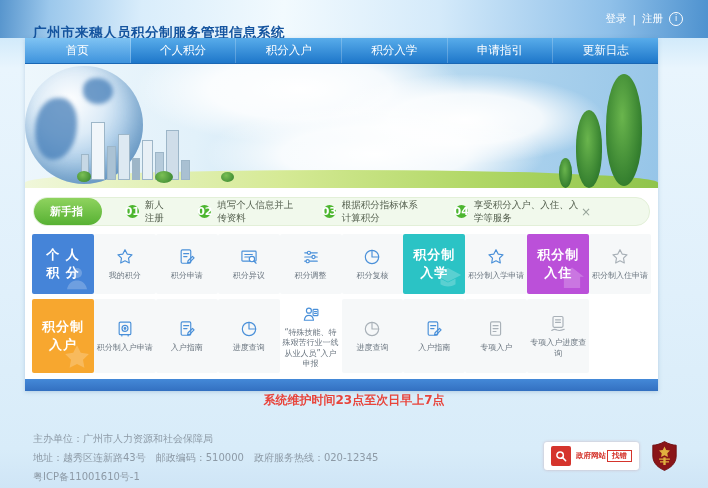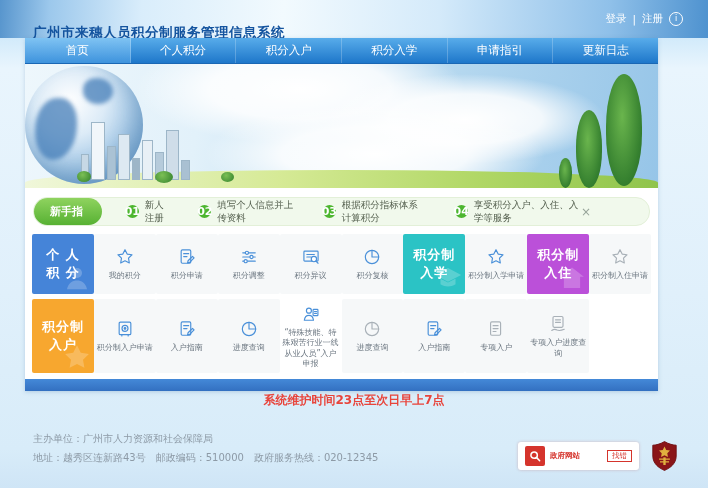--- a/index.html
+++ b/index.html
@@ -66,21 +66,21 @@
   
   .notice{position:absolute;left:25px;width:658px;top:392px;text-align:center;color:#e8443b;font-size:12px;font-weight:bold;}
   .footer-info{position:absolute;left:33px;top:429px;font-size:10px;color:#8d9aa6;line-height:19px;}
   .badges{position:absolute;right:30px;top:440px;display:flex;align-items:center;gap:12px;}
   .find-badge{background:#fff;border-radius:3px;display:flex;align-items:center;gap:5px;padding:4px 7px;
     box-shadow:0 0 3px rgba(180,60,60,.3);cursor:pointer;}
   .find-sq{width:20px;height:20px;background:#d5342c;border-radius:2px;display:flex;align-items:center;justify-content:center;}
   .find-sq svg{width:14px;height:14px;}
   .find-txt{display:flex;flex-direction:row;align-items:center;gap:1px;}
   .find-l1{color:#d5342c;font-size:7.5px;font-weight:bold;white-space:nowrap;}
-  .find-l2{color:#d5342c;font-size:7.5px;font-weight:normal;border:1px solid #d5342c;padding:0 4px;margin-left:26px;}
+  .find-l2{color:#d5342c;font-size:7.5px;font-weight:bold;border:1px solid #d5342c;padding:0 4px;}
   .shield-badge{cursor:pointer;line-height:0;}
 </style>
 </head>
 <body>
 
 <div class="page">
 
   <div class="topbar">
     <div class="site-title">广州市来穗人员积分制服务管理信息系统</div>
     <div class="auth">
@@ -175,38 +175,38 @@
                 <rect x="5" y="3.5" width="11.5" height="16" rx="1.5"></rect>
                 <path d="M8 8h6M8 11.5h4"></path>
                 <path d="M18.6 11.2l1.9 1.9-5.3 5.3-2.5.6.6-2.5z"></path>
               </svg>
             </span>
             <span class="tlabel">积分申请</span>
           </div>
           <div class="tile">
             <span class="ticon icon-blue">
               <svg viewBox="0 0 24 24" fill="none" stroke="currentColor" stroke-width="1.4" stroke-linecap="round" stroke-linejoin="round">
+                <rect x="3.5" y="5" width="17" height="12" rx="1"></rect>
+                <path d="M7 9h9M7 12h5"></path>
+                <circle cx="15.5" cy="14.5" r="3.2" fill="#fff"></circle>
+                <path d="M17.9 16.9l2.6 2.6"></path>
+              </svg>
+            </span>
+            <span class="tlabel">积分异议</span>
+          </div>
+          <div class="tile">
+            <span class="ticon icon-blue">
+              <svg viewBox="0 0 24 24" fill="none" stroke="currentColor" stroke-width="1.4" stroke-linecap="round" stroke-linejoin="round">
                 <path d="M4.5 7h15M4.5 12h15M4.5 17h15"></path>
                 <circle cx="9.5" cy="7" r="1.9" fill="#fff"></circle>
                 <circle cx="15" cy="12" r="1.9" fill="#fff"></circle>
                 <circle cx="8" cy="17" r="1.9" fill="#fff"></circle>
               </svg>
             </span>
             <span class="tlabel">积分调整</span>
-          </div>
-          <div class="tile">
-            <span class="ticon icon-blue">
-              <svg viewBox="0 0 24 24" fill="none" stroke="currentColor" stroke-width="1.4" stroke-linecap="round" stroke-linejoin="round">
-                <rect x="3.5" y="5" width="17" height="12" rx="1"></rect>
-                <path d="M7 9h9M7 12h5"></path>
-                <circle cx="15.5" cy="14.5" r="3.2" fill="#fff"></circle>
-                <path d="M17.9 16.9l2.6 2.6"></path>
-              </svg>
-            </span>
-            <span class="tlabel">积分异议</span>
           </div>
           <div class="tile">
             <span class="ticon icon-blue">
               <svg viewBox="0 0 24 24" fill="none" stroke="currentColor" stroke-width="1.4" stroke-linecap="round" stroke-linejoin="round">
                 <circle cx="12" cy="12" r="8"></circle>
                 <path d="M12 4v8h8"></path>
               </svg>
             </span>
             <span class="tlabel">积分复核</span>
           </div>
@@ -333,20 +333,21 @@
     </div>
 
     <div class="card-strip"></div>
   </div>
 
   <div class="notice">系统维护时间23点至次日早上7点</div>
 
   <div class="footer-info">
     <div>主办单位：广州市人力资源和社会保障局</div>
     <div>地址：越秀区连新路43号　邮政编码：510000　政府服务热线：020-12345</div>
+    <div>粤ICP备11001610号-1</div>
   </div>
 
   <div class="badges">
     <div class="find-badge">
       <span class="find-sq">
         <svg viewBox="0 0 24 24" fill="none" stroke="#fff" stroke-width="2.6" stroke-linecap="round">
           <circle cx="10.5" cy="10.5" r="5.5"></circle>
             <path d="M14.8 14.8L20 20"></path>
         </svg>
       </span>

